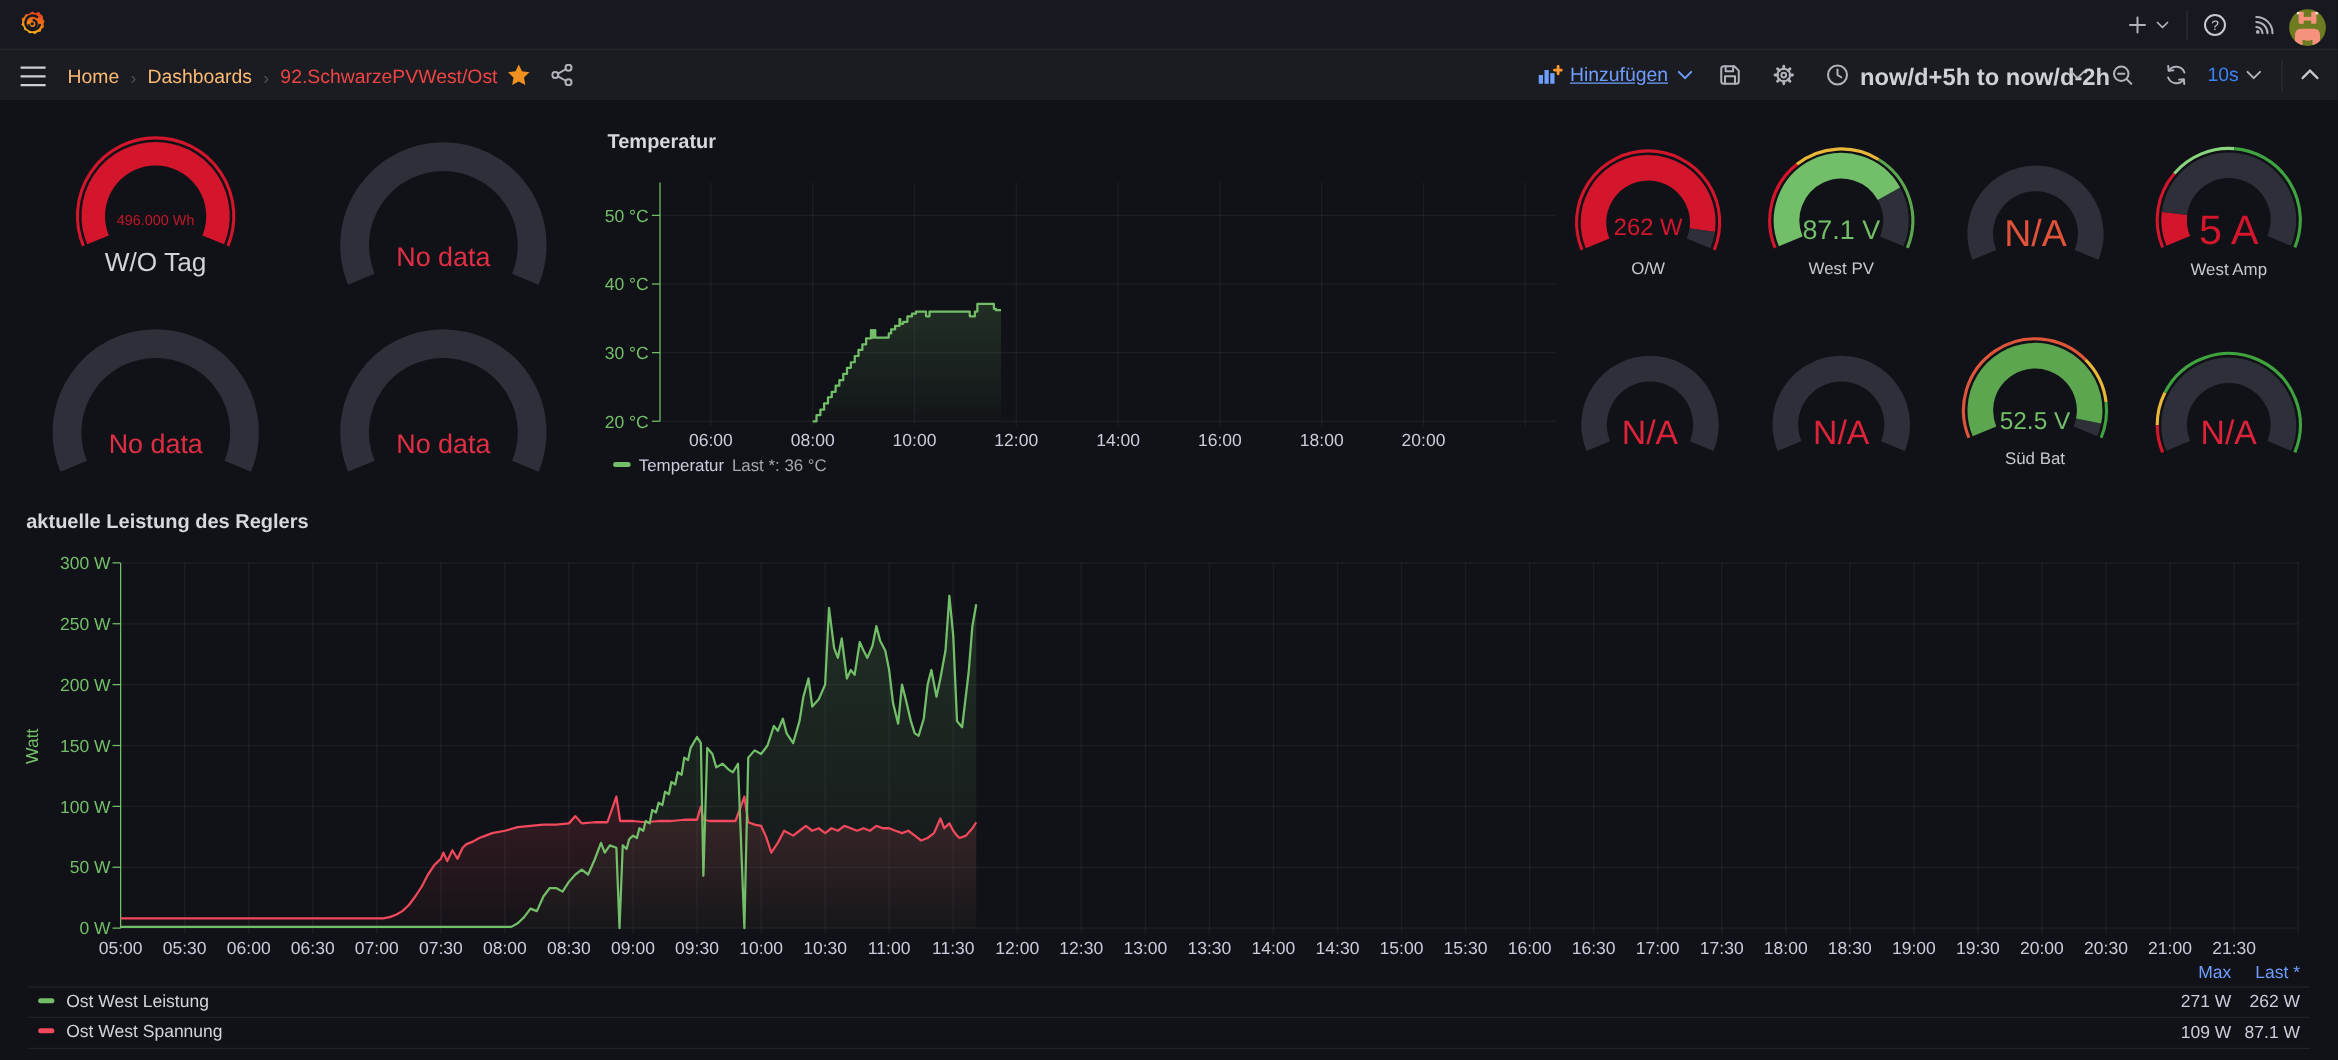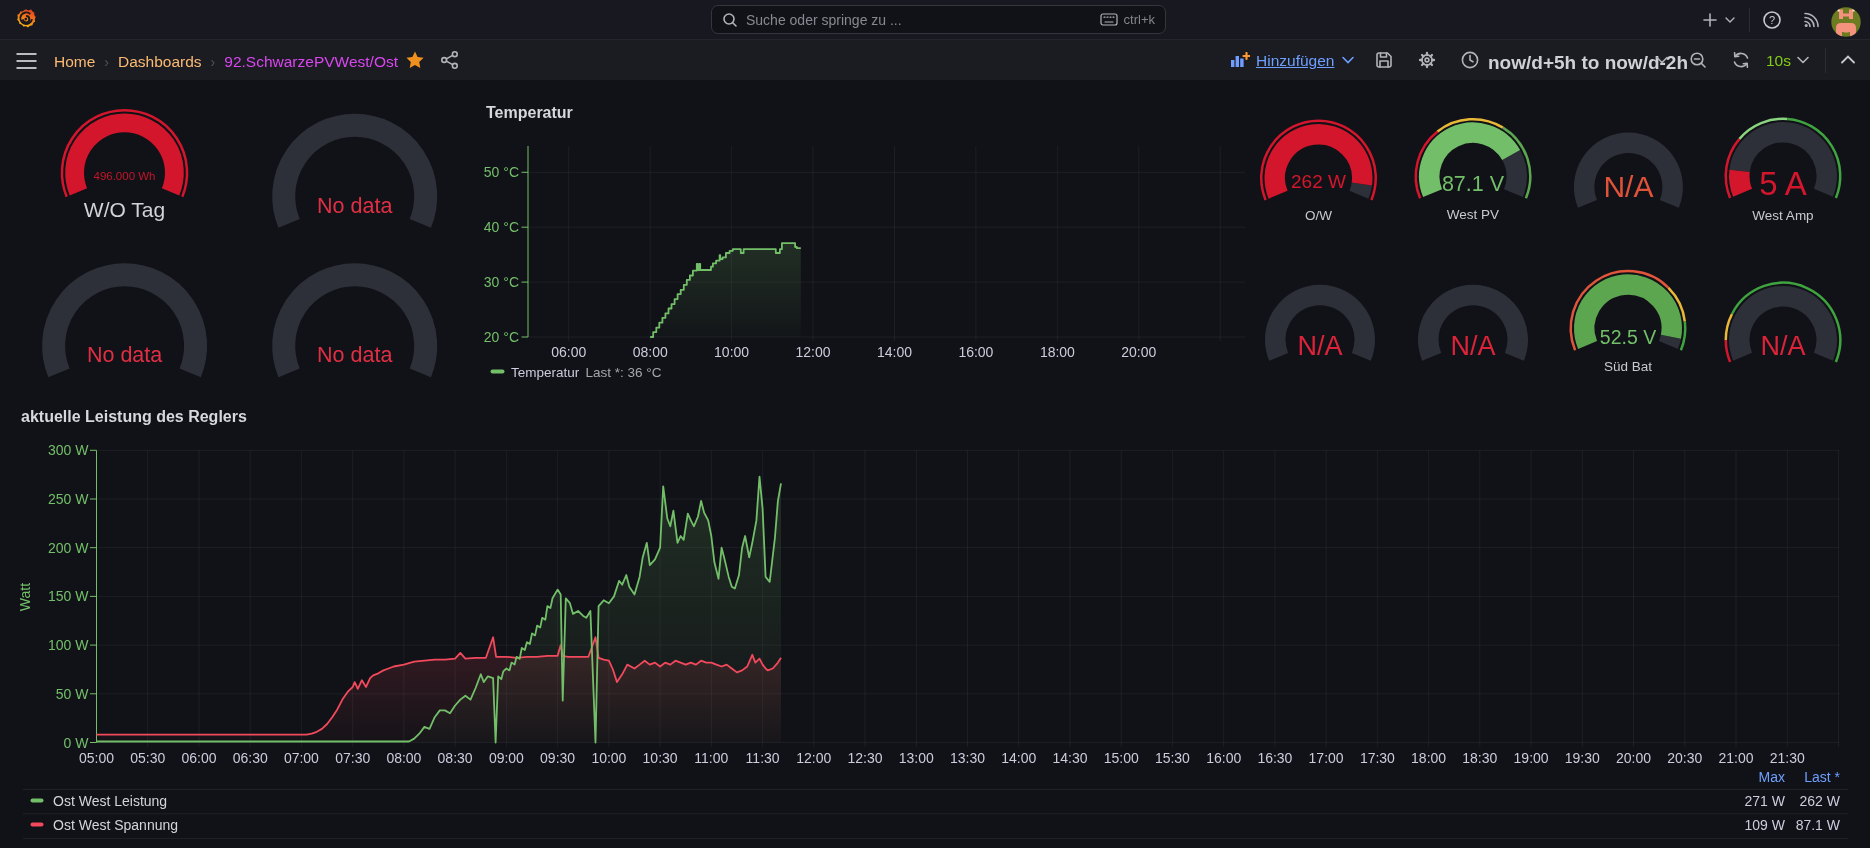--- a/index.html
+++ b/index.html
@@ -8,55 +8,38 @@
   border-bottom:1px solid #25262b; }
 .navbar { position:absolute; left:0; top:40px; width:1870px; height:41px; background:#1b1c22;
   border-bottom:1px solid #101116; }
 .dash { position:absolute; left:0; top:81px; width:1870px; height:767px; }
 .abs { position:absolute; }
 .searchbox { position:absolute; left:711px; top:5px; width:455px; height:29px;
   background:#111218; border:1px solid #35363c; border-radius:7px; display:flex;
   align-items:center; color:#888990; font-size:14px; }
 .crumb { color:#fdba74; font-size:15.5px; font-weight:500; }
 .crumbsep { color:#53545a; font-size:14px; padding:0 9px; }
-.crumbdim { color:#d946ef; font-size:15.5px; font-weight:500; }
+.crumbdim { color:#ef4444; font-size:15.5px; font-weight:500; }
 .icon { stroke:#b2b3ba; stroke-width:1.6; fill:none; stroke-linecap:round; stroke-linejoin:round; }
 </style></head>
 <body>
 <div class="topbar">
   <svg class="abs" style="left:13px;top:7px" width="26" height="26" viewBox="0 0 25 25">
     <defs>
         <linearGradient id="glogo" x1="0.15" y1="1" x2="0.6" y2="0">
       <stop offset="0" stop-color="#fbc81a"></stop>
           <stop offset="0.5" stop-color="#f28215"></stop>
           <stop offset="1" stop-color="#e8431f"></stop>
         </linearGradient>
       </defs>
     <path fill="url(#glogo)" d="M12.5 2.2 Q13.8 3.6 15.2 3.2 L17.6 2.4 Q18 3.8 19.2 4.6 L20.6 5.5 Q20 7 20.8 8.2 L21.9 9.8 Q20.8 10.8 21 12.2 L21.3 14.3 Q19.9 14.6 19.3 15.9 L18.5 17.9 Q17.1 17.5 16 18.3 L14.3 19.6 Q13.3 18.5 12 18.6 L9.8 18.8 Q9.4 17.4 8.1 16.9 L6.1 16.2 Q6.3 14.7 5.4 13.7 L3.9 12.1 Q4.9 11 4.6 9.6 L4.2 7.5 Q5.6 7.3 6.3 6 L7.3 4.1 Q8.7 4.6 9.8 3.8 Z"></path>
     <path d="M16.6 6.8 A5.6 5.6 0 1 0 18.2 11.6" stroke="#181920" stroke-width="1.9" fill="none"></path>
     <path d="M12.6 8.7 A3.1 3.1 0 1 1 9.5 11.9" stroke="#181920" stroke-width="1.9" fill="none"></path>
     <circle cx="12.3" cy="11.6" r="1.3" fill="#181920"></circle>
   </svg>
-  <div class="searchbox">
-    <svg width="16" height="16" style="margin:0 8px 0 10px" class="icon">
-        <circle cx="7" cy="7" r="5"></circle>
-        <line x1="10.7" y1="10.7" x2="14" y2="14"></line>
-      </svg>
-    <span>Suche oder springe zu ...</span>
-    <span style="margin-left:auto;display:flex;align-items:center;gap:6px;padding-right:10px;color:#83848b;font-size:13px;">
-      <svg width="18" height="13" class="icon" style="stroke-width:1.2">
-          <rect x="1" y="1" width="16" height="11" rx="2"></rect>
-          <line x1="4" y1="4.2" x2="5" y2="4.2"></line>
-          <line x1="7" y1="4.2" x2="8" y2="4.2"></line>
-          <line x1="10" y1="4.2" x2="11" y2="4.2"></line>
-          <line x1="13" y1="4.2" x2="14" y2="4.2"></line>
-          <line x1="5" y1="9" x2="13" y2="9"></line>
-        </svg>
-      ctrl+k</span>
-  </div>
   <svg class="abs" style="left:1700px;top:10px" width="40" height="20">
     <g class="icon">
         <line x1="10" y1="4" x2="10" y2="16"></line>
         <line x1="4" y1="10" x2="16" y2="10"></line>
       </g>
     <g class="icon" style="stroke-width:1.4">
         <polyline points="26,8 30,12 34,8"></polyline>
       </g>
   </svg>
   <div class="abs" style="left:1749px;top:8px;width:1px;height:24px;background:#2c2d33"></div>
@@ -163,21 +146,21 @@
       </g>
   </svg>
   <svg class="abs" style="left:1732px;top:11px" width="18" height="18">
       <g class="icon">
     <path d="M15.5 7 A7 7 0 0 0 3.2 5.4"></path>
         <path d="M2.5 11 A7 7 0 0 0 14.8 12.6"></path>
     <polyline points="2.6,1.8 2.9,5.6 6.7,5.3"></polyline>
         <polyline points="15.4,16.2 15.1,12.4 11.3,12.7"></polyline>
       </g>
   </svg>
-  <div class="abs" style="left:1766px;top:12px;color:#84cc16;font-size:15.5px;font-weight:500;">10s</div>
+  <div class="abs" style="left:1766px;top:12px;color:#3b82f6;font-size:15.5px;font-weight:500;">10s</div>
   <svg class="abs" style="left:1797px;top:16px" width="12" height="8">
       <polyline points="1,1.5 6,6.5 11,1.5" class="icon"></polyline>
     </svg>
   <div class="abs" style="left:1825px;top:8px;width:1px;height:25px;background:#2c2d33"></div>
   <svg class="abs" style="left:1841px;top:15px" width="14" height="9">
       <polyline points="1,7.5 7,1.5 13,7.5" stroke="#c7c8cd" stroke-width="1.8" fill="none" stroke-linecap="round"></polyline>
     </svg>
 </div>
 <div class="dash">
 <svg width="1870" height="767" viewBox="0 81 1870 767" style="position:absolute;left:0;top:0">

